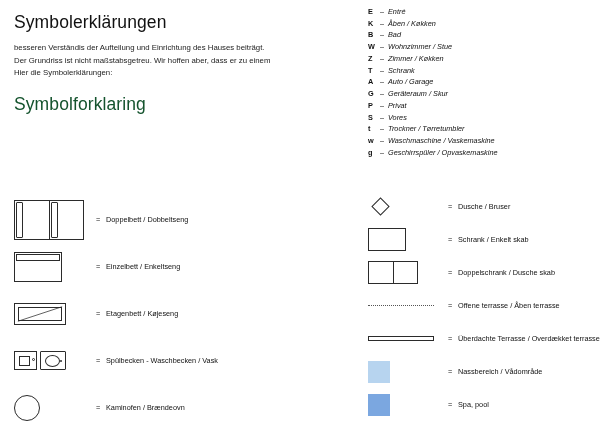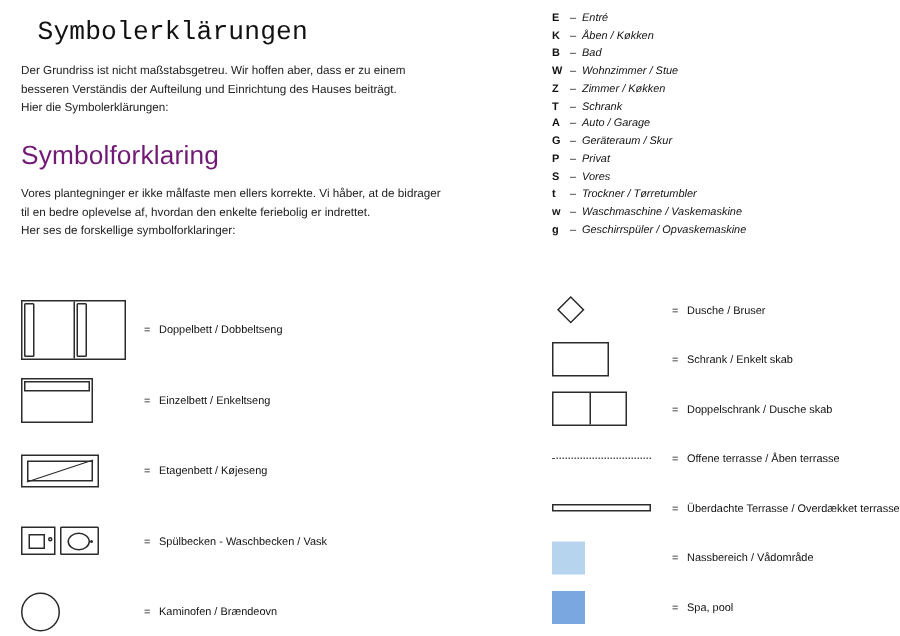--- a/index.html
+++ b/index.html
@@ -19,30 +19,29 @@
     position: relative;
     width: 600px;
     height: 424px;
     box-sizing: border-box;
     padding: 10px 14px 0 14px;
   }
   .title-de {
     font-size: 17.5px;
     font-weight: normal;
     letter-spacing: 0.1px;
-    margin: 2px 0 9px 11px;
+    margin: 2px 0 9px 0;
     color: #111;
-    font-family: Liberation Mono, monospace;
   }
   .title-da {
     font-size: 17.5px;
     font-weight: normal;
     letter-spacing: 0.1px;
     margin: 14px 0 9px 0;
-    color: #701a75;
+    color: #14532d;
   }
   .para {
     font-size: 7.8px;
     line-height: 1.62;
     color: #222;
     max-width: 330px;
     margin: 0;
   }
   .para div { white-space: nowrap; }
 
@@ -216,32 +215,27 @@
   }
 </style>
 </head>
 <body>
 
 <div class="page">
 
   <h1 class="title-de">Symbolerklärungen</h1>
 
   <div class="para">
+    <div>besseren Verständis der Aufteilung und Einrichtung des Hauses beiträgt.</div>
     <div>Der Grundriss ist nicht maßstabsgetreu. Wir hoffen aber, dass er zu einem</div>
-    <div>besseren Verständis der Aufteilung und Einrichtung des Hauses beiträgt.</div>
     <div>Hier die Symbolerklärungen:</div>
   </div>
 
   <h1 class="title-da">Symbolforklaring</h1>
 
-  <div class="para">
-    <div>Vores plantegninger er ikke målfaste men ellers korrekte. Vi håber, at de bidrager</div>
-    <div>til en bedre oplevelse af, hvordan den enkelte feriebolig er indrettet.</div>
-    <div>Her ses de forskellige symbolforklaringer:</div>
-  </div>
 
   <div class="abbr-list">
     <div class="abbr-row">
       <span class="abbr-key">E</span>
       <span class="abbr-dash">–</span>
       <span class="abbr-val">Entré</span>
     </div>
     <div class="abbr-row">
       <span class="abbr-key">K</span>
       <span class="abbr-dash">–</span>

